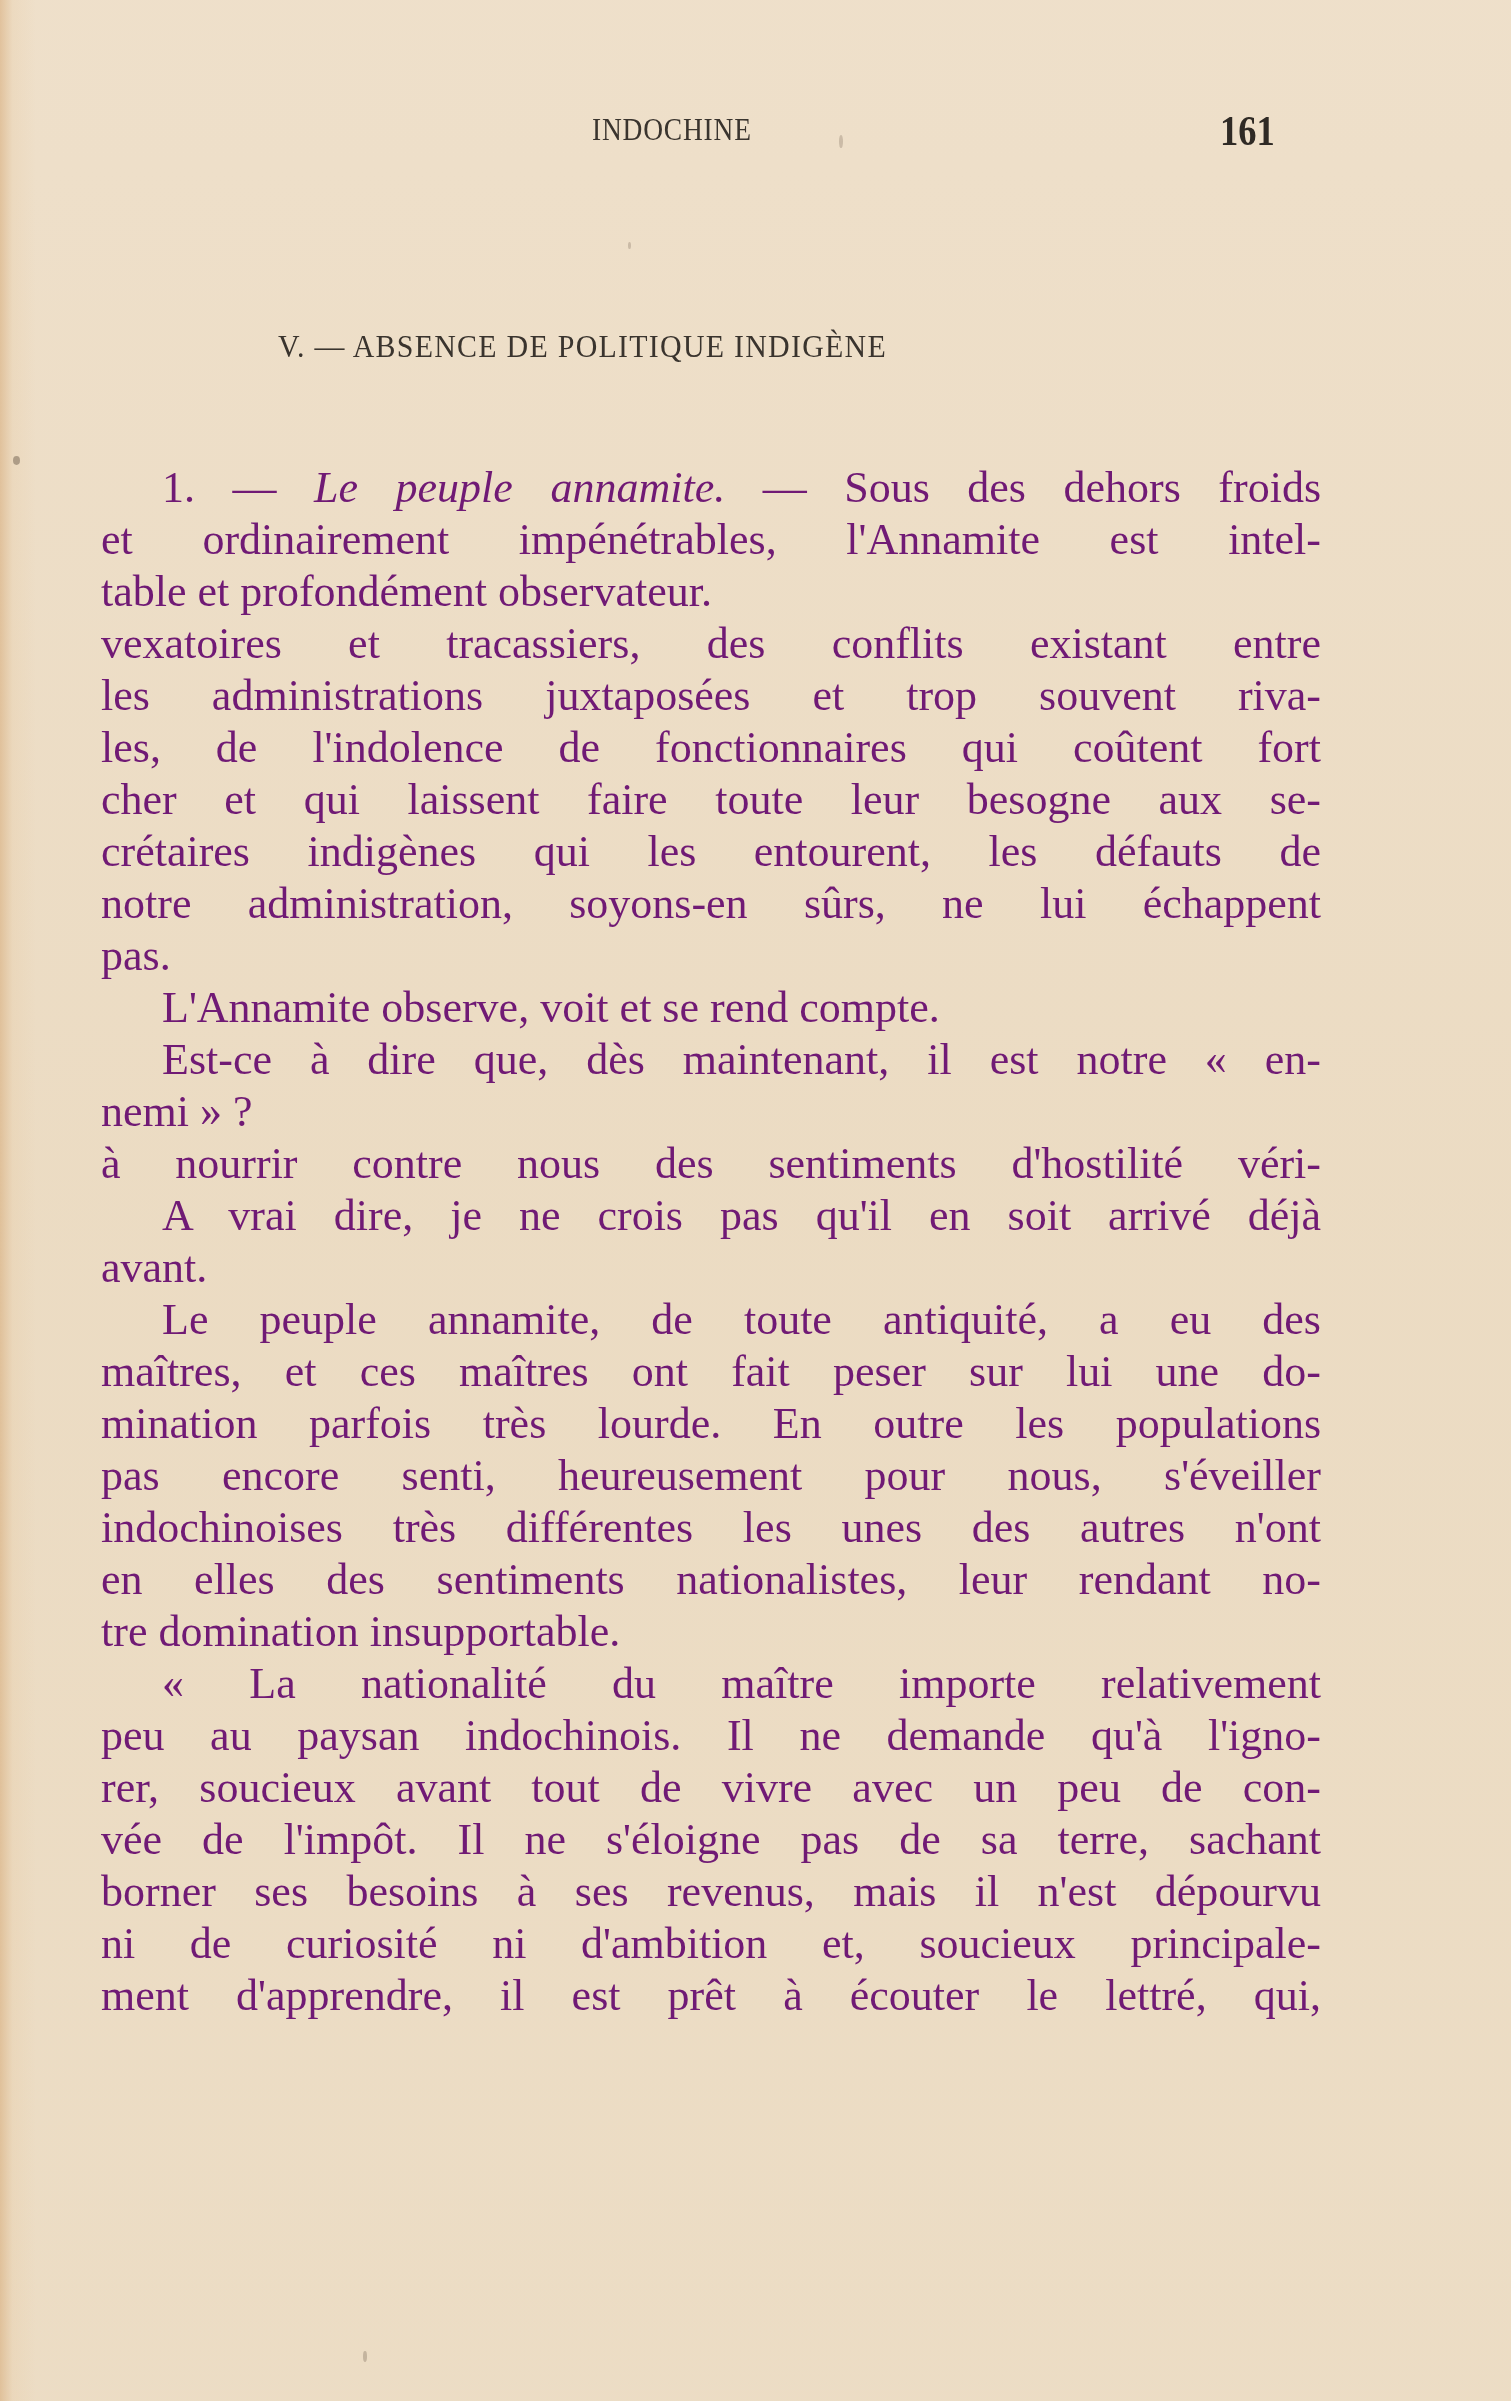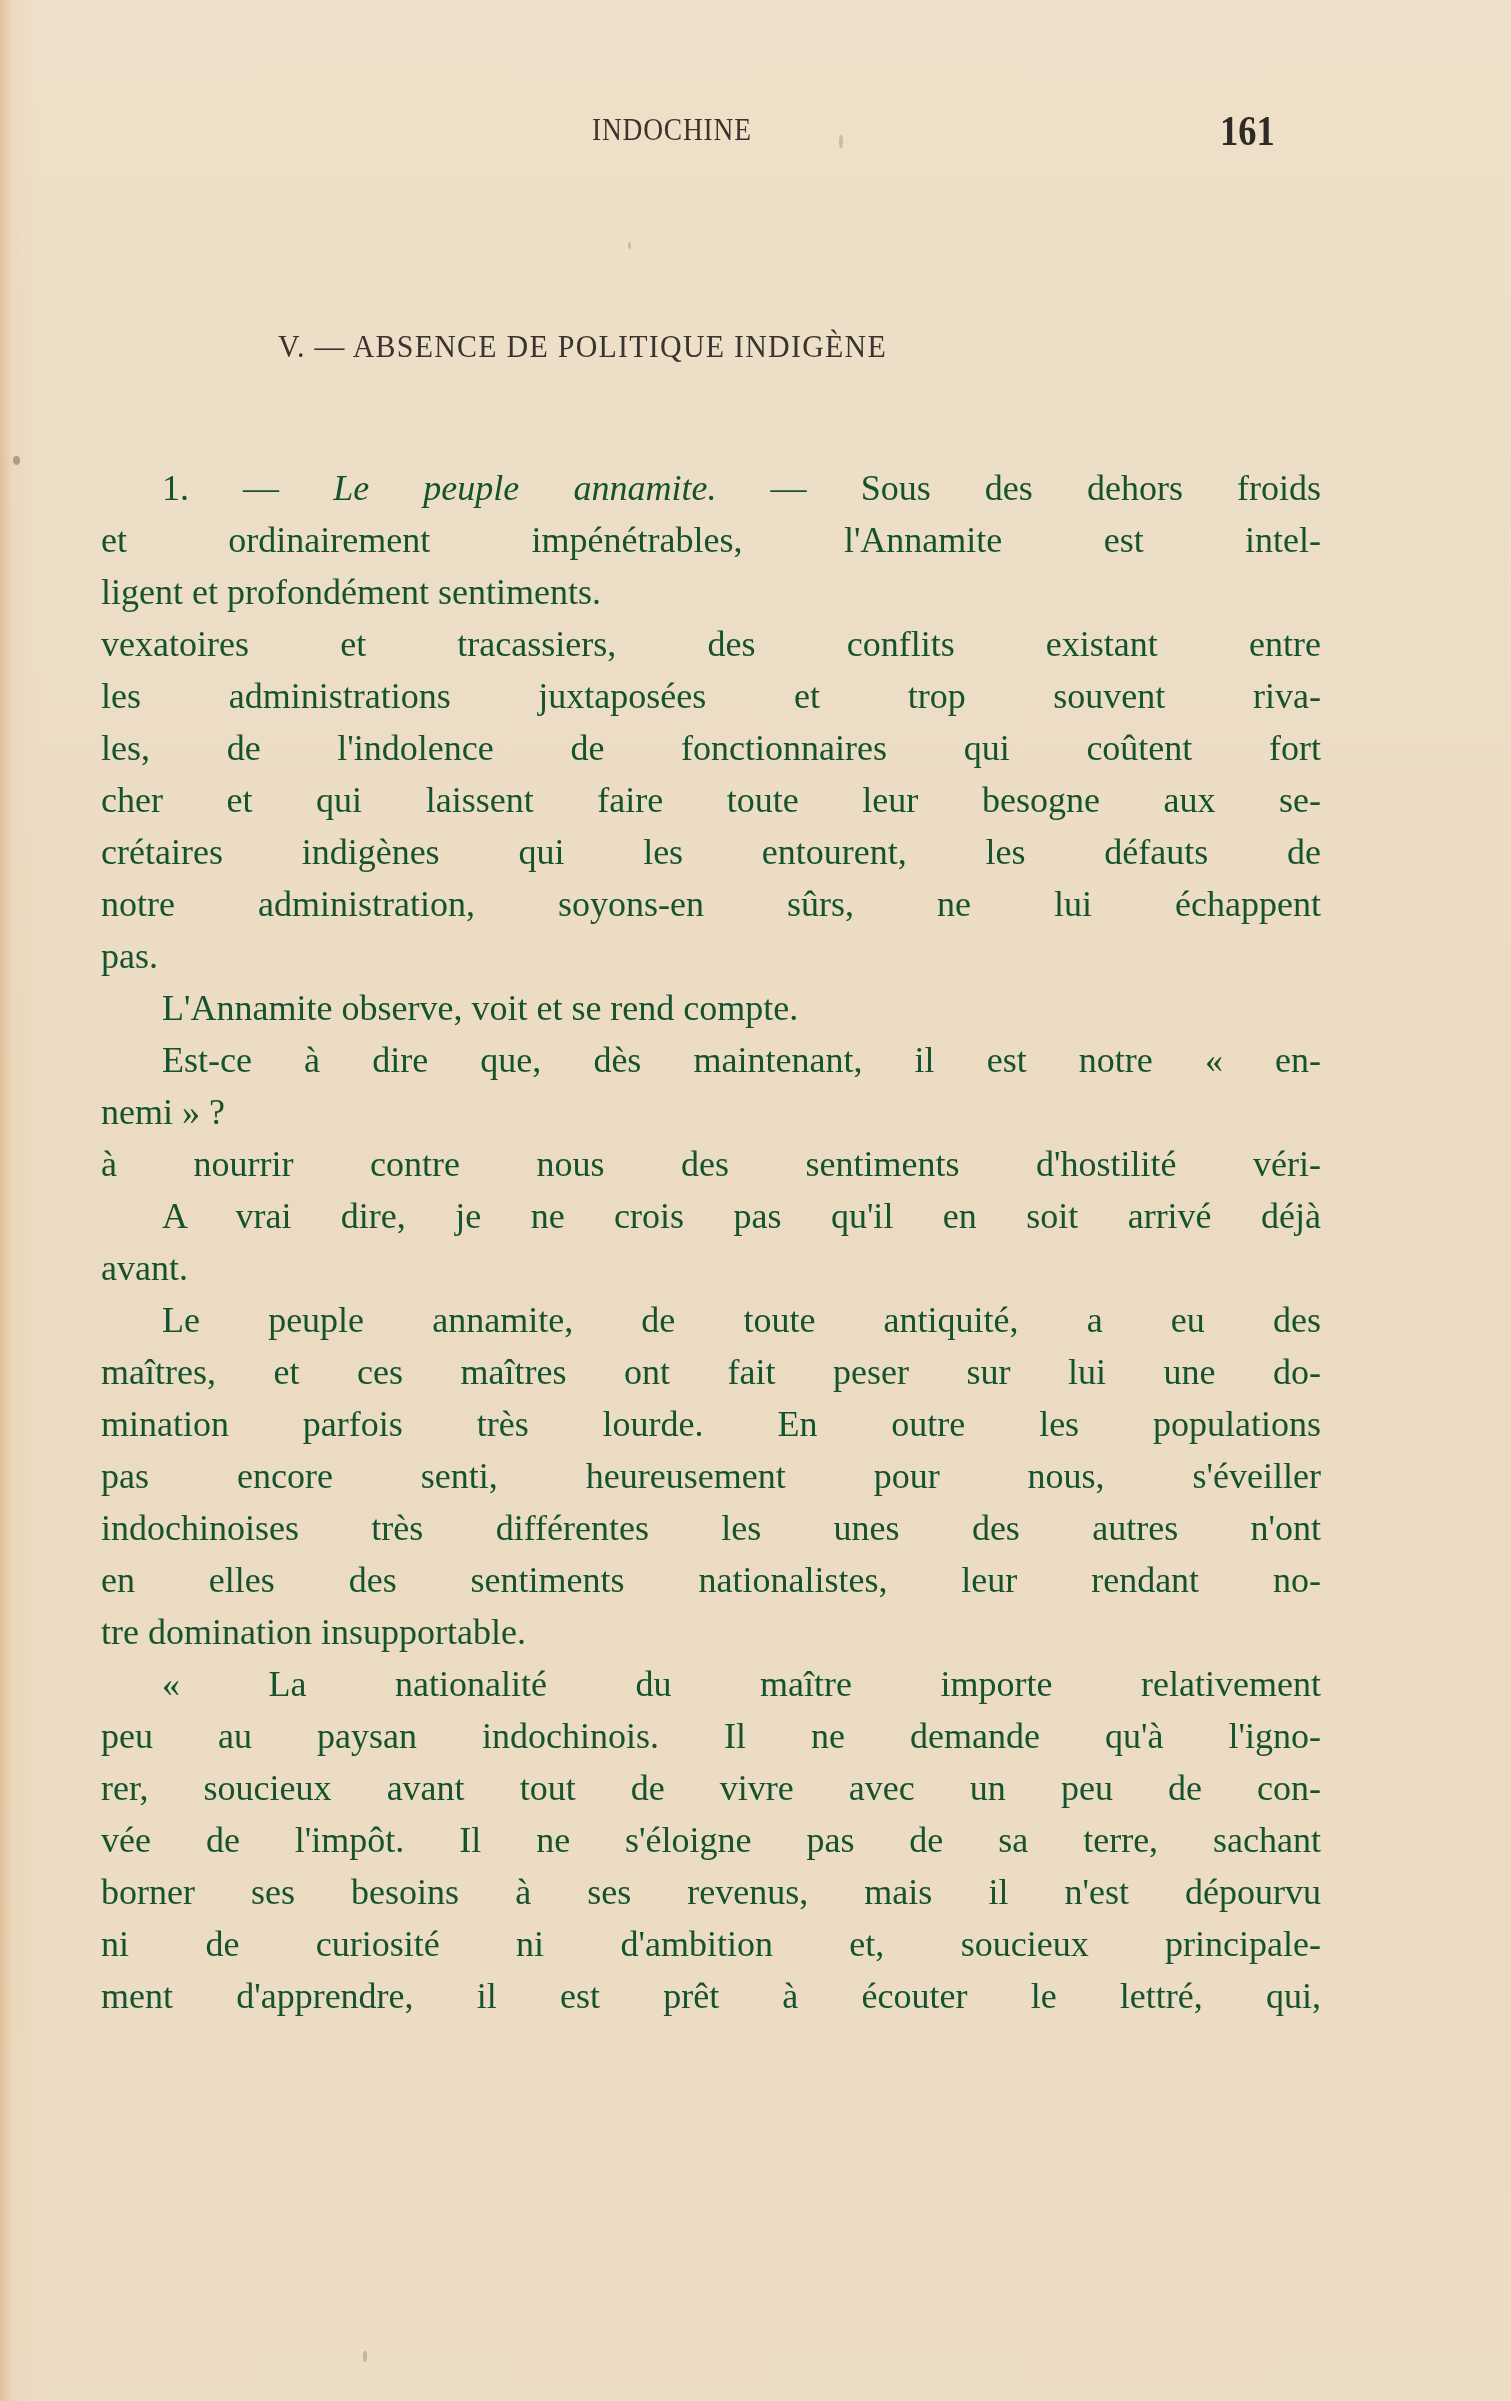--- a/index.html
+++ b/index.html
@@ -30,25 +30,25 @@
   .section-title {
     position: absolute; top: 330px; left: 278px;
     font-size: 30.5px; letter-spacing: 1.3px; color: #3a342e;
     white-space: nowrap;
     transform: scaleX(0.98); transform-origin: left;
   }
   .body-text {
     position: absolute; left: 101px; top: 462px; width: 1220px;
   }
   .line {
-    font-size: 36px; line-height: 52px; height: 52px;
+    font-size: 44px; line-height: 52px; height: 52px;
     white-space: nowrap;
     text-align: justify; text-align-last: justify;
     width: 1220px;
-    color: #14532d;
+    color: #701a75;
   }
   .line.short { text-align-last: left; }
   .line.indent { padding-left: 61px; width: 1159px; }
   .line.first { padding-left: 61px; width: 1159px; }
   .it { font-style: italic; }
   .speck {
     position: absolute; background: #7a6a58; border-radius: 50%; opacity: .55;
   }
 </style>
 </head>
@@ -59,21 +59,21 @@
   <div class="running-head">
     <span class="rh-title">INDOCHINE</span>
     <span class="rh-page">161</span>
   </div>
 
   <div class="section-title">V. — ABSENCE DE POLITIQUE INDIGÈNE</div>
 
   <div class="body-text">
     <div class="line first"><span>1. —</span> <span class="it">Le peuple annamite.</span> <span>— Sous des dehors froids</span></div>
     <div class="line">et ordinairement impénétrables, l'Annamite est intel-</div>
-    <div class="line short">ligent et profondément sentiments.</div>
+    <div class="line short">table et profondément observateur.</div>
     <div class="line">vexatoires et tracassiers, des conflits existant entre</div>
     <div class="line">les administrations juxtaposées et trop souvent riva-</div>
     <div class="line">les, de l'indolence de fonctionnaires qui coûtent fort</div>
     <div class="line">cher et qui laissent faire toute leur besogne aux se-</div>
     <div class="line">crétaires indigènes qui les entourent, les défauts de</div>
     <div class="line">notre administration, soyons-en sûrs, ne lui échappent</div>
     <div class="line short">pas.</div>
     <div class="line indent short">L'Annamite observe, voit et se rend compte.</div>
     <div class="line indent">Est-ce à dire que, dès maintenant, il est notre « en-</div>
     <div class="line short">nemi » ?</div>

